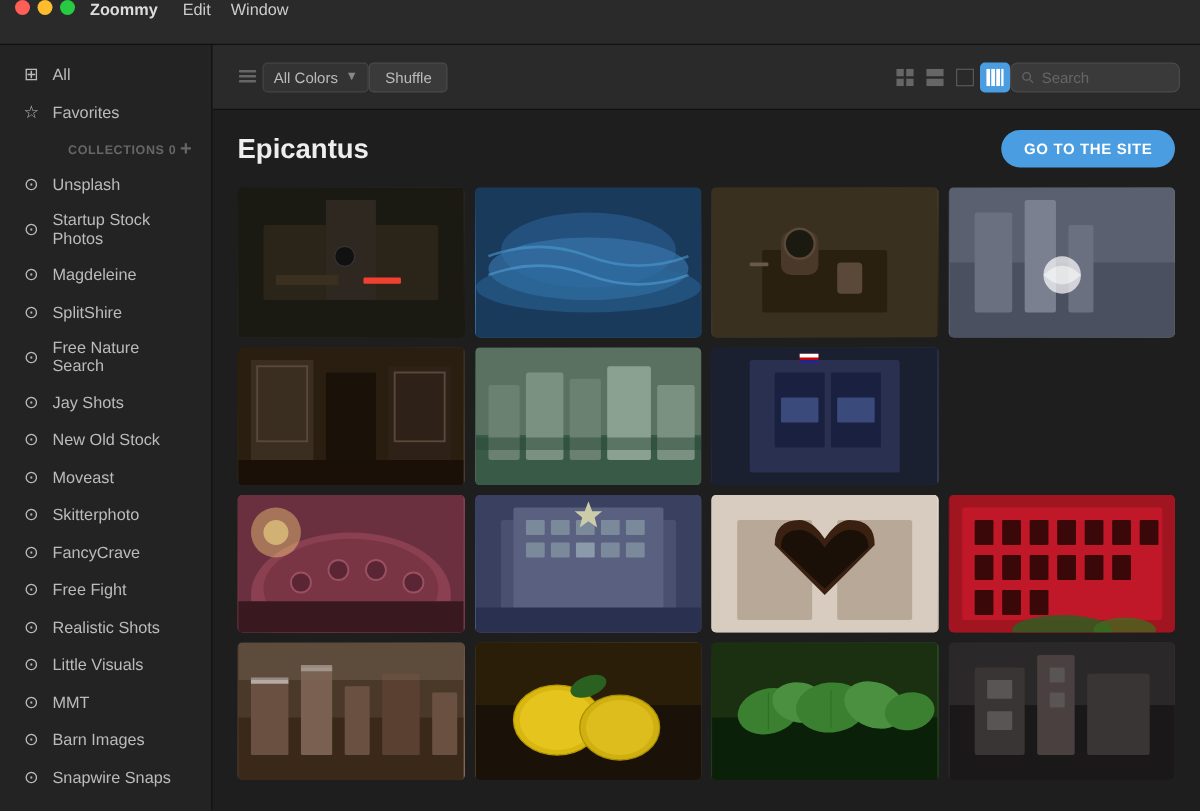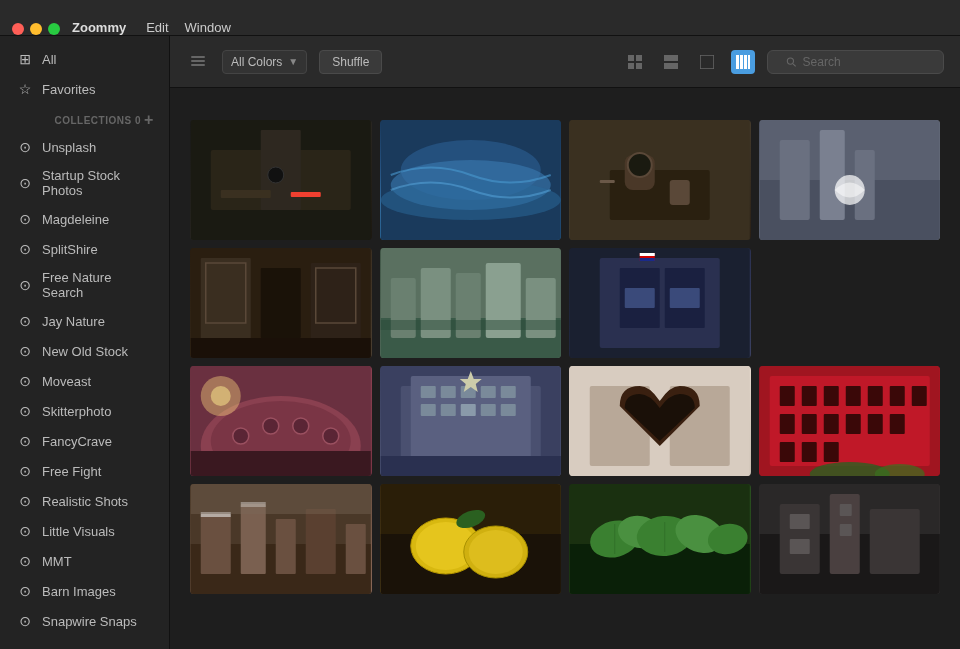--- a/index.html
+++ b/index.html
@@ -12,21 +12,21 @@
       overflow: hidden;
       display: flex;
       flex-direction: column;
     }
 
     
     .titlebar {
       height: 36px;
       background: #2a2a2a;
       display: flex;
-      align-items: flex-end;
+      align-items: flex-start;
       padding: 0 12px;
       flex-shrink: 0;
       border-bottom: 1px solid #111;
     }
     .traffic-lights {
       display: flex;
       gap: 6px;
       margin-right: 12px;
     }
     .traffic-light {
@@ -124,21 +124,21 @@
     }
 
     
     .toolbar {
       height: 52px;
       background: #2a2a2a;
       border-bottom: 1px solid #111;
       display: flex;
       align-items: center;
       padding: 0 16px;
-      gap: 12px;
+      gap: 0;
       flex-shrink: 0;
     }
     .view-icon-btn {
       width: 24px; height: 24px;
       display: flex; align-items: center; justify-content: center;
       border-radius: 4px;
       cursor: pointer;
       color: #666;
       font-size: 14px;
     }
@@ -172,22 +172,22 @@
     }
 
     .toolbar-spacer { flex: 1; }
 
     .search-box {
       display: flex;
       align-items: center;
       background: #3a3a3a;
       border: 1px solid #4a4a4a;
       border-radius: 6px;
-      padding: 4px 18px;
-      width: 177px;
+      padding: 4px 8px;
+      width: 136px;
       gap: 6px;
     }
     .search-box input {
       background: transparent;
       border: none;
       outline: none;
       color: #bbb;
       font-size: 12px;
       width: 100%;
     }
@@ -324,21 +324,21 @@
       <div class="sidebar-item">
         <span class="icon">⊙</span>
         <span>SplitShire</span>
       </div>
       <div class="sidebar-item">
         <span class="icon">⊙</span>
         <span>Free Nature Search</span>
       </div>
       <div class="sidebar-item">
         <span class="icon">⊙</span>
-        <span>Jay Nature</span>
+        <span>Jay Shots</span>
       </div>
       <div class="sidebar-item">
         <span class="icon">⊙</span>
         <span>New Old Stock</span>
       </div>
       <div class="sidebar-item">
         <span class="icon">⊙</span>
         <span>Moveast</span>
       </div>
       <div class="sidebar-item">
@@ -434,20 +434,22 @@
           <circle cx="5" cy="5" r="3.5" stroke="#666" stroke-width="1.2" fill="none"></circle>
           <line x1="8" y1="8" x2="11" y2="11" stroke="#666" stroke-width="1.2"></line>
         </svg>
         <input type="text" placeholder="Search" style="">
       </div>
     </div>
 
     <div class="page-content">
 
       <div class="page-header">
+        <h1 class="page-title">Epicantus</h1>
+        <button class="goto-btn">GO TO THE SITE</button>
       </div>
 
       <div class="photo-grid row-1">
         <div class="photo-cell photo-dark-kitchen">
           <div class="cell-content">
             <svg width="100%" height="100%" viewBox="0 0 180 120" xmlns="http://www.w3.org/2000/svg">
               <rect width="180" height="120" fill="#1a1a12"></rect>
               <rect x="20" y="30" width="140" height="60" fill="#2a2518" rx="2"></rect>
               <rect x="70" y="10" width="40" height="80" fill="#2e2820" rx="1"></rect>
               <circle cx="85" cy="55" r="8" fill="#111" stroke="#333" stroke-width="1"></circle>

